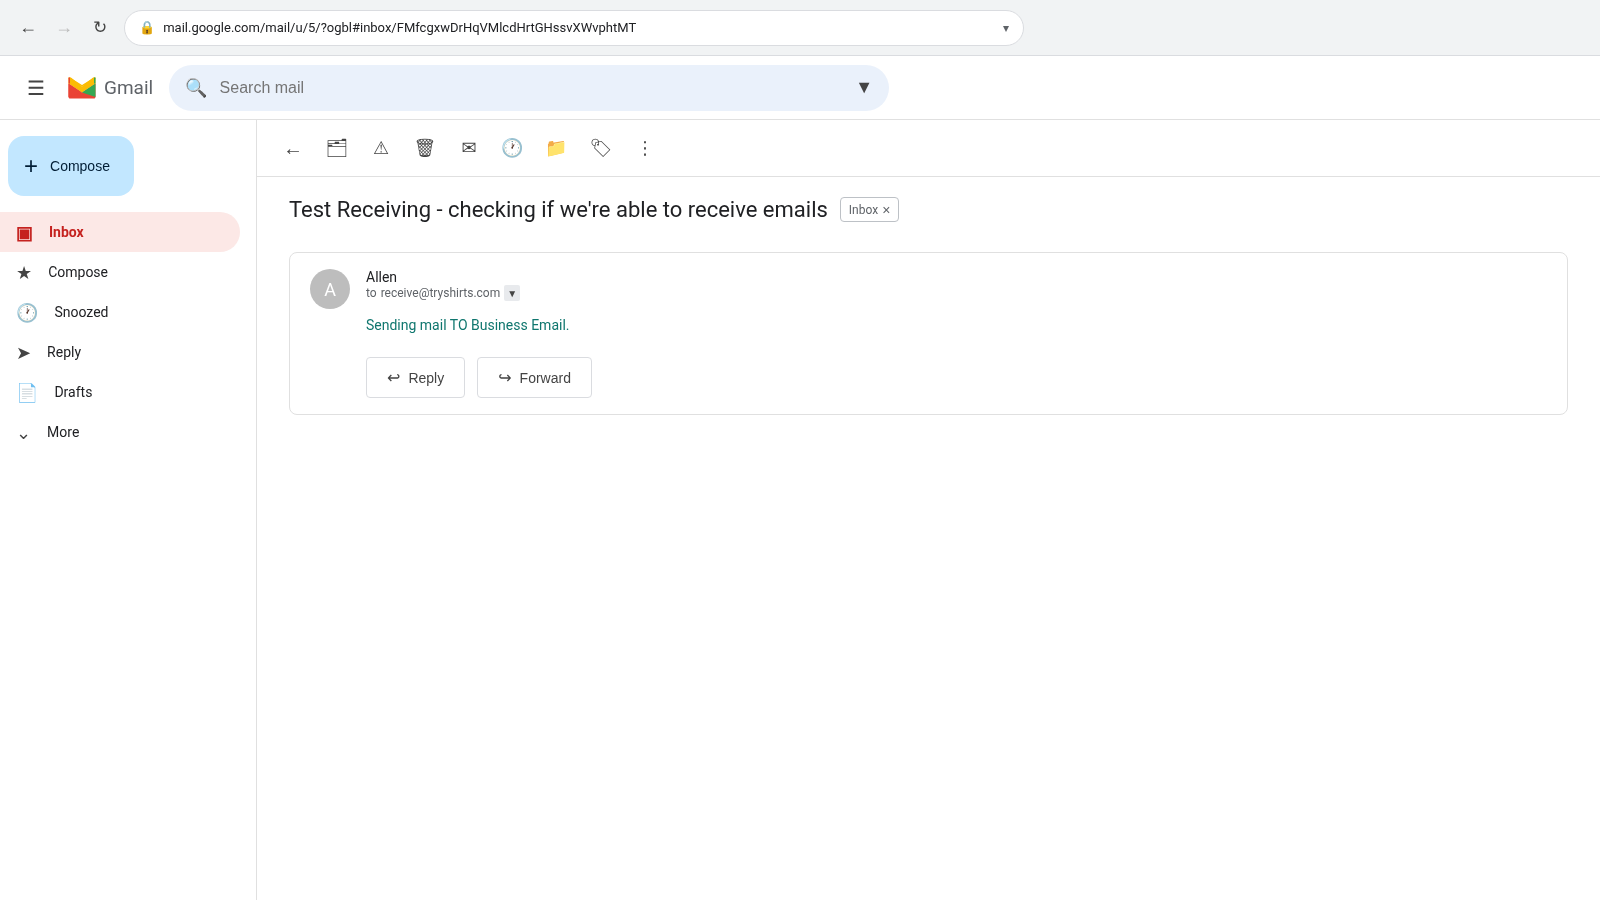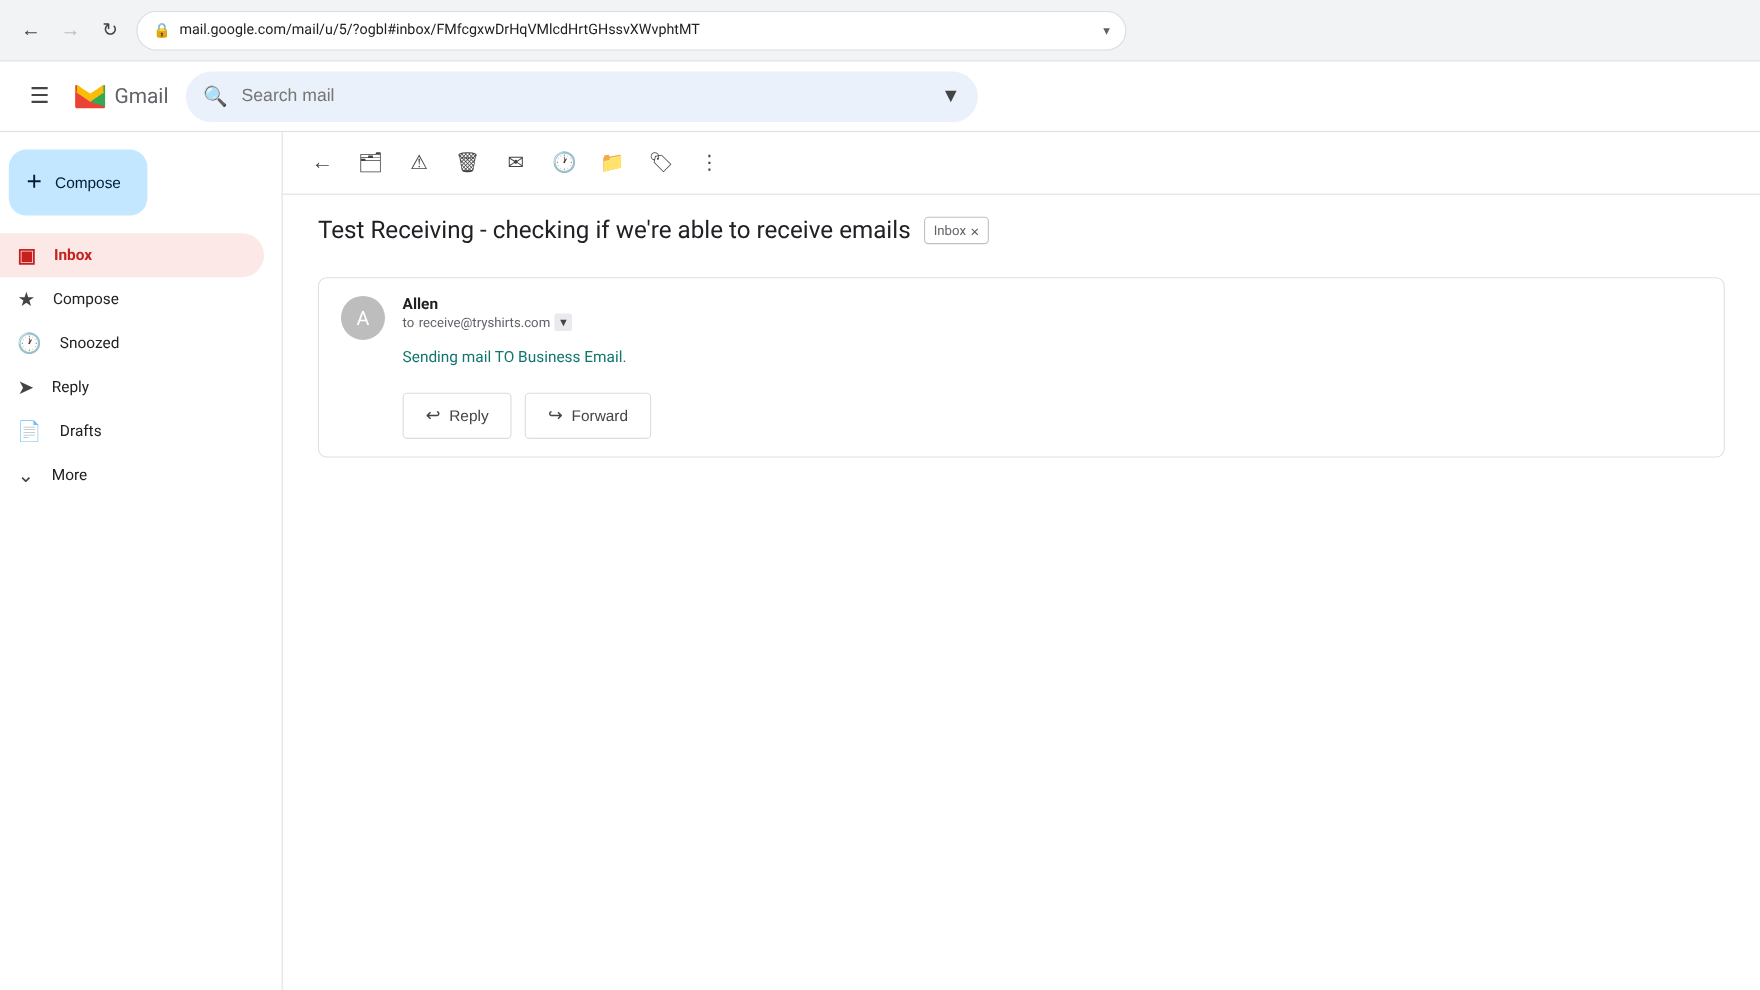--- a/index.html
+++ b/index.html
@@ -139,21 +139,21 @@
             <button style="background:none;border:none;cursor:pointer;color:#5f6368;font-size:14px;line-height:1;padding:0;">×</button>
           </div>
         </div>
 
         <div style="border:1px solid #e0e0e0;border-radius:8px;padding:16px 20px;margin-bottom:16px;">
           <div style="display:flex;align-items:flex-start;gap:16px;margin-bottom:4px;">
             <div style="width:40px;height:40px;border-radius:50%;background:#bdbdbd;display:flex;align-items:center;justify-content:center;font-size:18px;color:#fff;flex-shrink:0;">
               <span>A</span>
             </div>
             <div style="flex:1;">
-              <div style="font-size:14px;font-weight:700;color:#202124;">Allen</div>
+              <div style="font-size:14px;font-weight:400;color:#202124;">Allen</div>
               <div style="font-size:12px;color:#5f6368;display:flex;align-items:center;gap:4px;">
                 <span>to</span>
                 <span>receive@tryshirts.com</span>
                 <button style="width:16px;height:16px;background:#e8eaed;border-radius:2px;display:inline-flex;align-items:center;justify-content:center;cursor:pointer;font-size:10px;color:#444;border:none;">▼</button>
               </div>
             </div>
           </div>
           <div style="font-size:14px;color:#0f766e;margin-left:56px;margin-top:8px;">Sending mail TO Business Email.</div>
 
           <div style="display:flex;gap:12px;margin-left:56px;margin-top:24px;">

